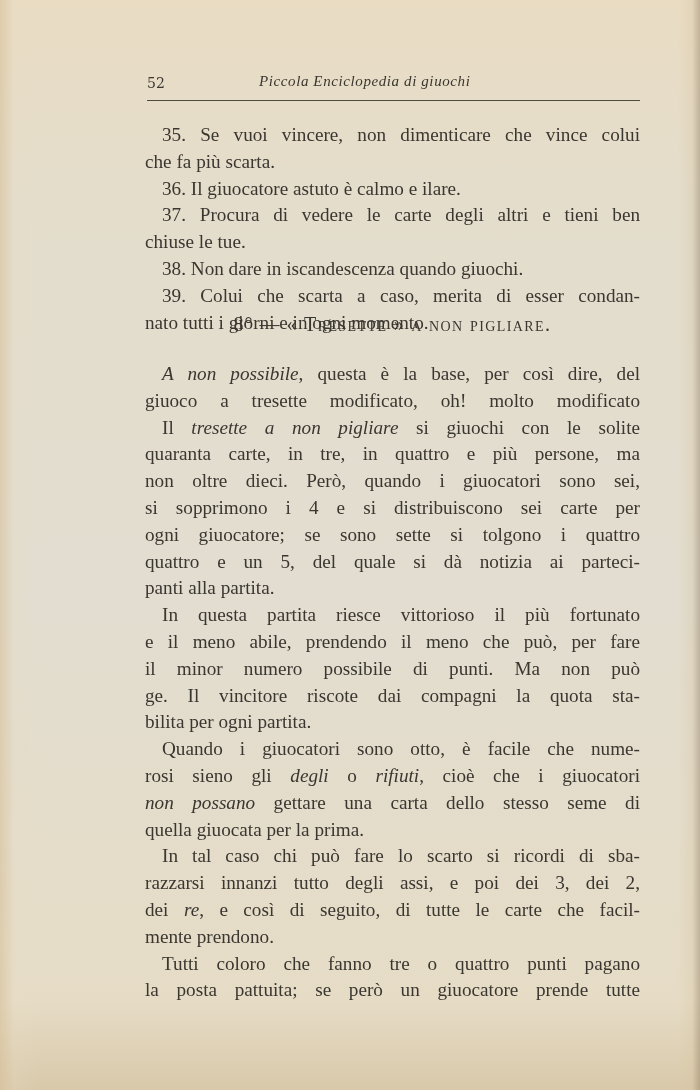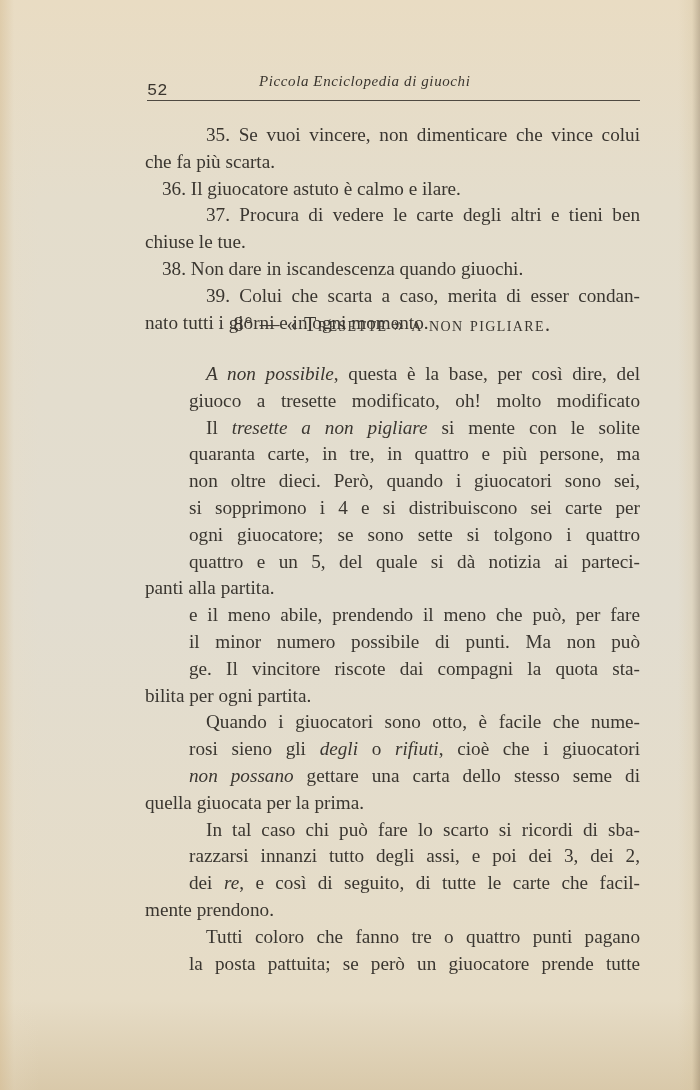--- a/index.html
+++ b/index.html
@@ -27,24 +27,23 @@
   .running-head {
     position: absolute;
     left: 147px;
     top: 71px;
     width: 490px;
     height: 24px;
   }
   .page-number {
     position: absolute;
     left: 0;
-    top: 10px;
-    font-size: 17px;
+    top: 4px;
+    font-size: 14px;
     color: #3b362f;
-    font-family: Liberation Mono, monospace;
   }
   .running-title {
     position: absolute;
     left: 112px;
     top: 2px;
     font-family: "Liberation Serif", "DejaVu Serif", serif;
     font-style: italic;
     font-size: 15px;
     letter-spacing: 0.6px;
     color: #3b362f;
@@ -67,21 +66,20 @@
     color: #3a3630;
   }
   .line {
     white-space: nowrap;
     display: block;
     height: 26.8px;
   }
   .just {
     text-align: justify;
     text-align-last: justify;
-    margin-left: 44px;
   }
   .indent { padding-left: 17px; }
   .rules { top: 122px; }
   .section-heading {
     position: absolute;
     left: 145px;
     top: 313px;
     width: 495px;
     text-align: center;
     font-family: "Liberation Serif", "DejaVu Serif", serif;
@@ -123,28 +121,29 @@
     <span>—</span>
     <span class="sc">« Tresette »</span>
     <span class="sc">a non pigliare.</span>
   </div>
 
   <div class="text-block body-text">
 
     <span class="line just indent"><i>A non possibile</i><span>, questa è la base, per così dire, del</span></span>
     <span class="line just">giuoco a tresette modificato, oh! molto modificato</span>
 
-    <span class="line just indent"><span>Il </span><i>tresette a non pigliare</i><span> si mente con le solite</span></span>
+    <span class="line just indent"><span>Il </span><i>tresette a non pigliare</i><span> si giuochi con le solite</span></span>
     <span class="line just">quaranta carte, in tre, in quattro e più persone, ma</span>
     <span class="line just">non oltre dieci. Però, quando i giuocatori sono sei,</span>
     <span class="line just">si sopprimono i 4 e si distribuiscono sei carte per</span>
     <span class="line just">ogni giuocatore; se sono sette si tolgono i quattro</span>
     <span class="line just">quattro e un 5, del quale si dà notizia ai parteci-</span>
     <span class="line">panti alla partita.</span>
 
+    <span class="line just indent">In questa partita riesce vittorioso il più fortunato</span>
     <span class="line just">e il meno abile, prendendo il meno che può, per fare</span>
     <span class="line just">il minor numero possibile di punti. Ma non può</span>
     <span class="line just">ge. Il vincitore riscote dai compagni la quota sta-</span>
     <span class="line">bilita per ogni partita.</span>
 
     <span class="line just indent">Quando i giuocatori sono otto, è facile che nume-</span>
     <span class="line just"><span>rosi sieno gli </span><i>degli</i><span> o </span><i>rifiuti</i><span>, cioè che i giuocatori</span></span>
     <span class="line just"><i>non possano</i><span> gettare una carta dello stesso seme di</span></span>
     <span class="line">quella giuocata per la prima.</span>
 

